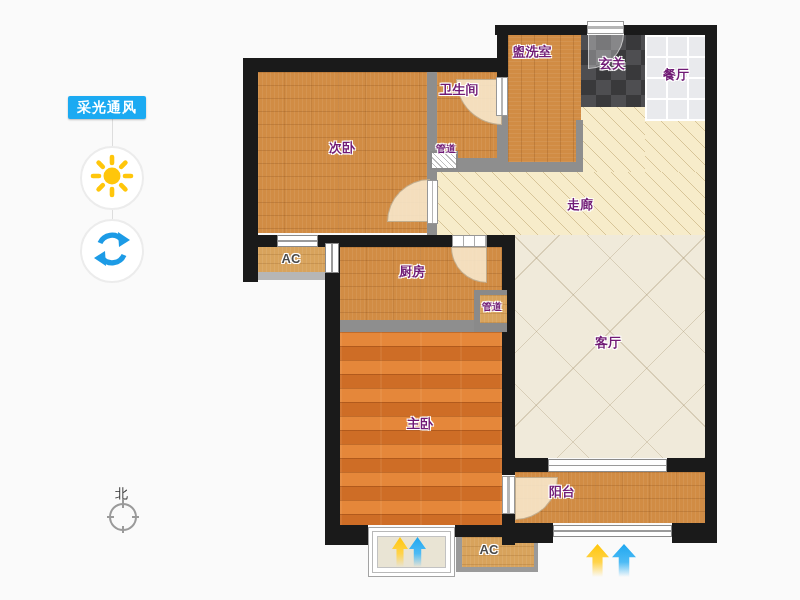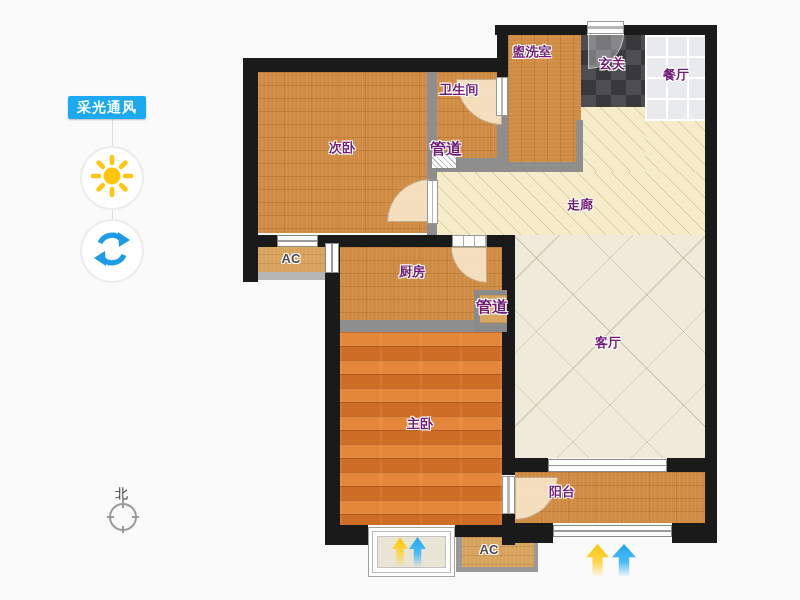--- a/index.html
+++ b/index.html
@@ -39,21 +39,21 @@
   .door-slide{background-image:repeating-linear-gradient(90deg,#fff 0 10px,#ababab 10px 11px);}
   .arc{position:absolute;background:rgba(248,233,206,.88);border:1px solid rgba(185,165,135,.85);box-sizing:border-box;z-index:14;}
   .arc-dark{background:rgba(255,255,255,.32);border-color:rgba(255,255,255,.55);}
   .lbl{
     position:absolute;transform:translate(-50%,-50%);white-space:nowrap;z-index:30;
     font-size:13px;color:#701a75;
     text-shadow:-1px -1px 0 #fff,1px -1px 0 #fff,-1px 1px 0 #fff,1px 1px 0 #fff,0 0 2px #fff;
     font-weight:bold;
   }
   .lbl-ac{font-weight:bold;color:#4a4a4a;}
-  .lbl-duct{font-size:16px;}
+  .lbl-duct{font-size:10px;}
   
   .wood{
     background-color:#D18C44;
     background-image:
       repeating-linear-gradient(180deg,rgba(115,60,14,.20) 0 1px,transparent 1px 13px),
       repeating-linear-gradient(90deg,rgba(255,255,255,.07) 0 1px,transparent 1px 4px),
       repeating-linear-gradient(90deg,transparent 0 26px,rgba(115,60,14,.12) 26px 27px);
   }
   .wood-v{
     background-color:#D18C44;

